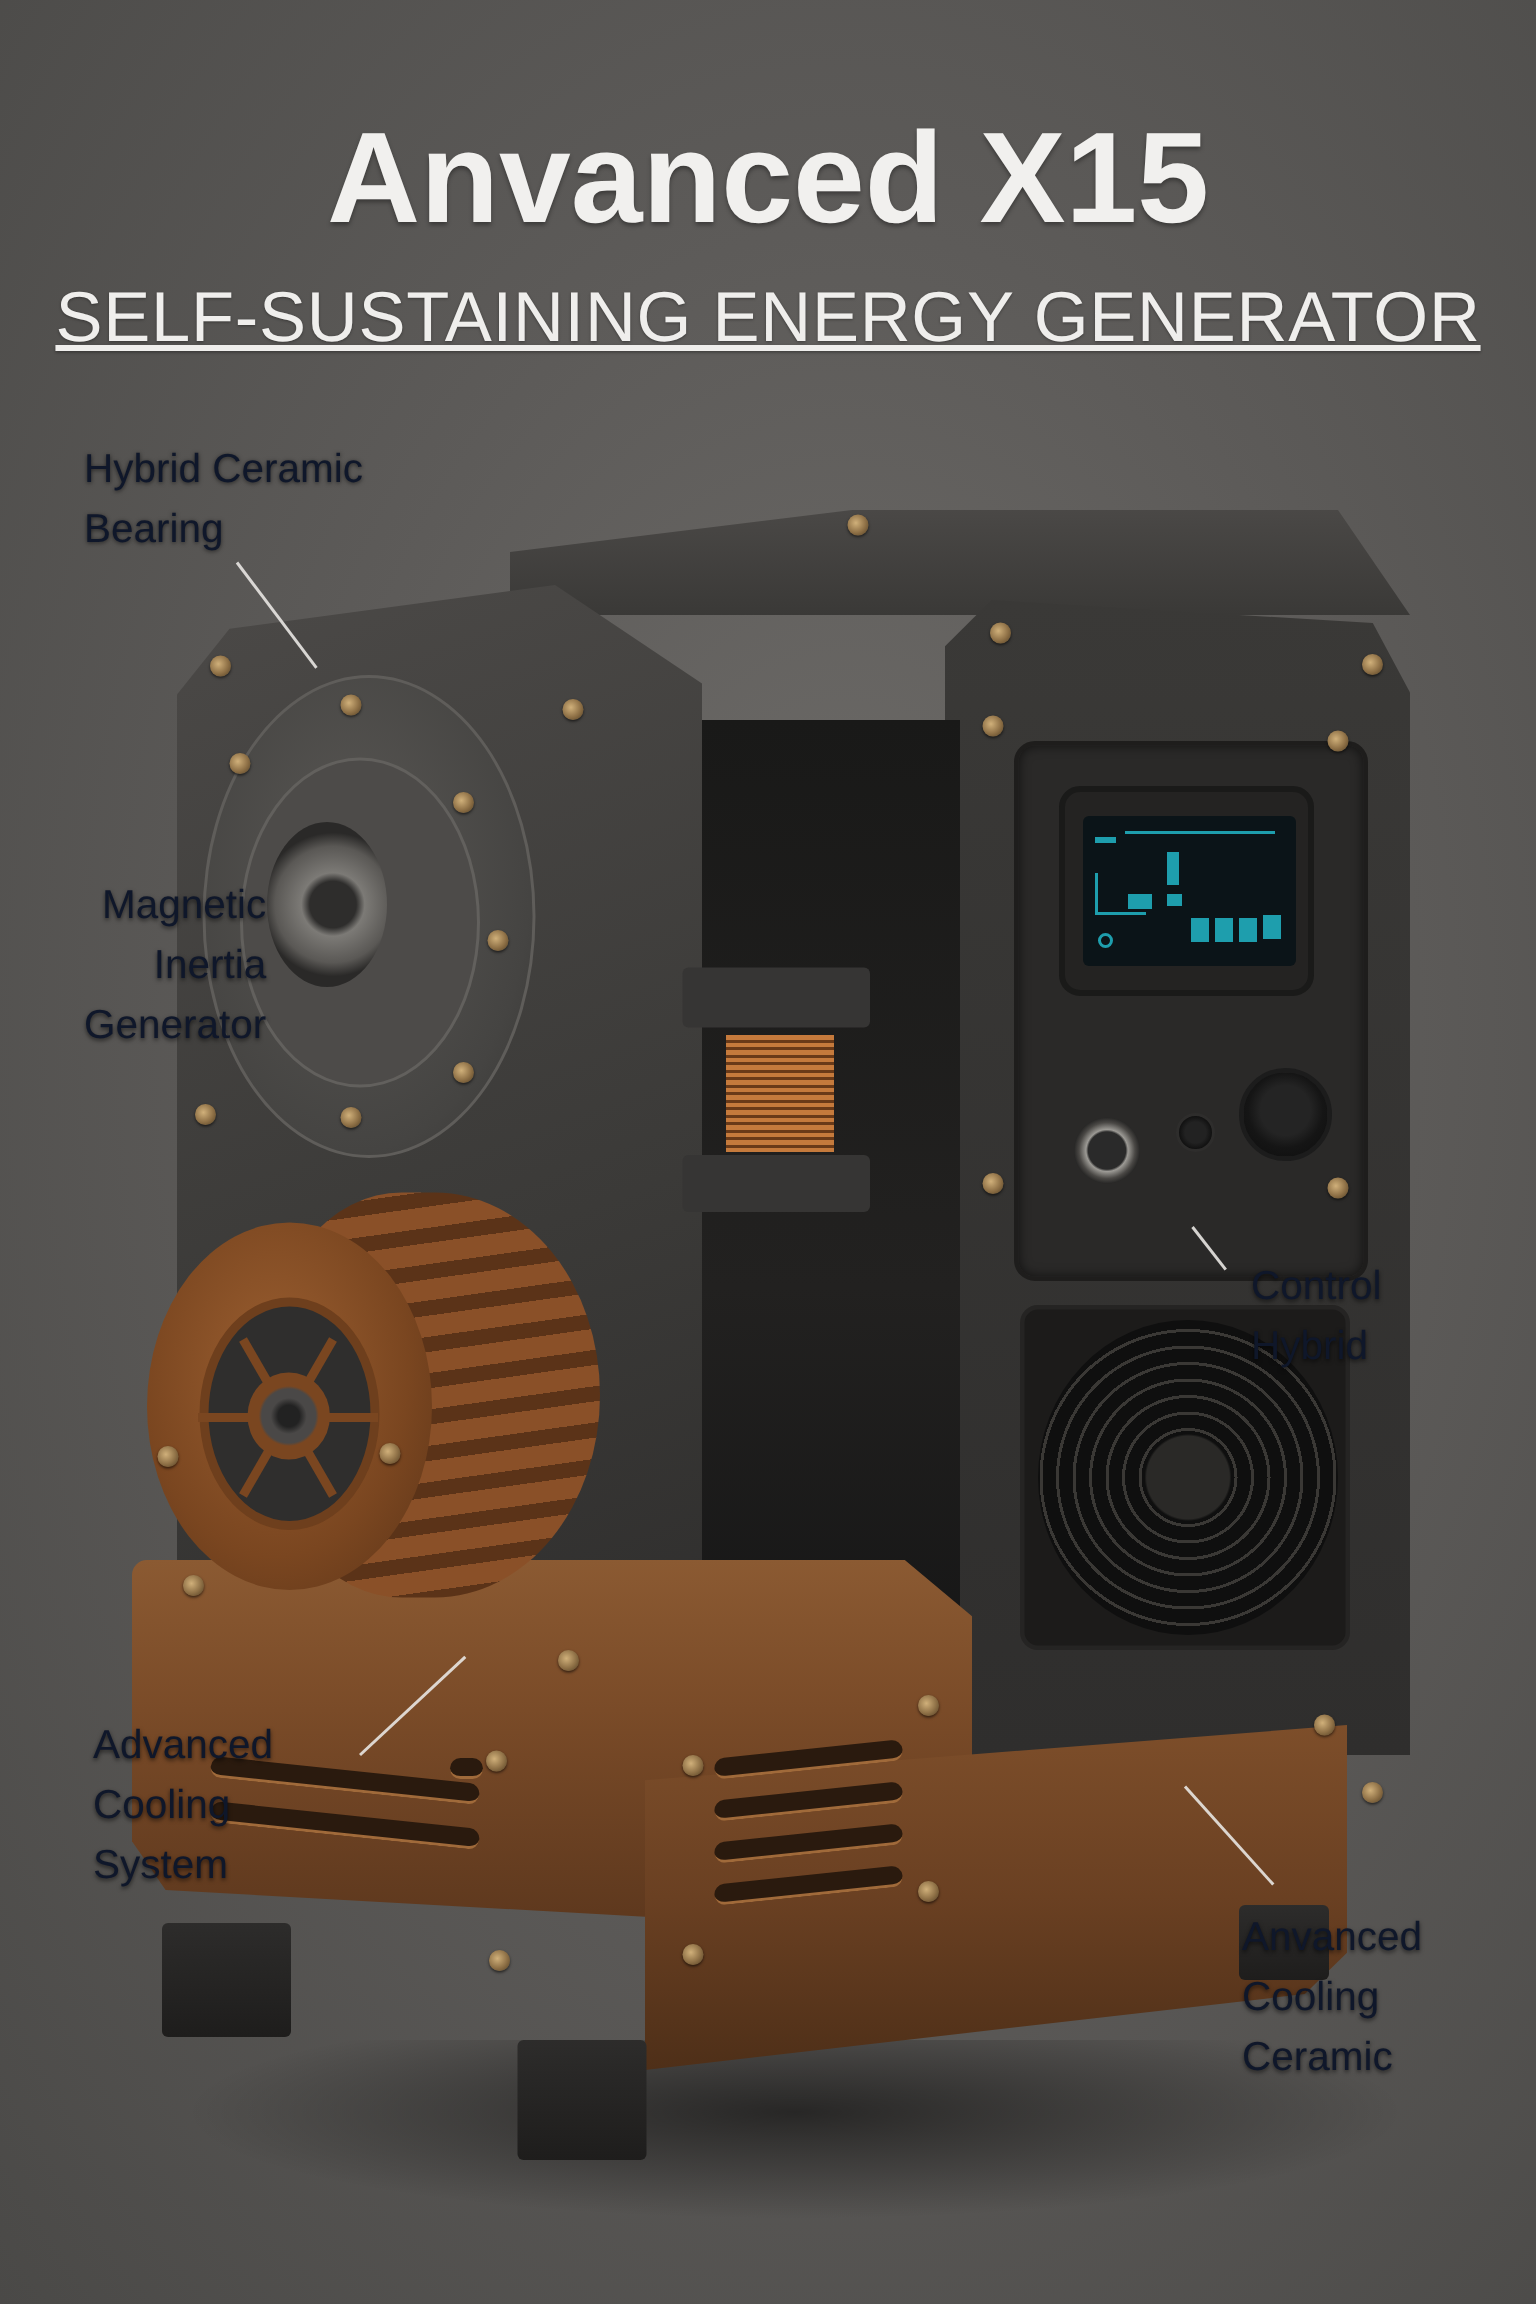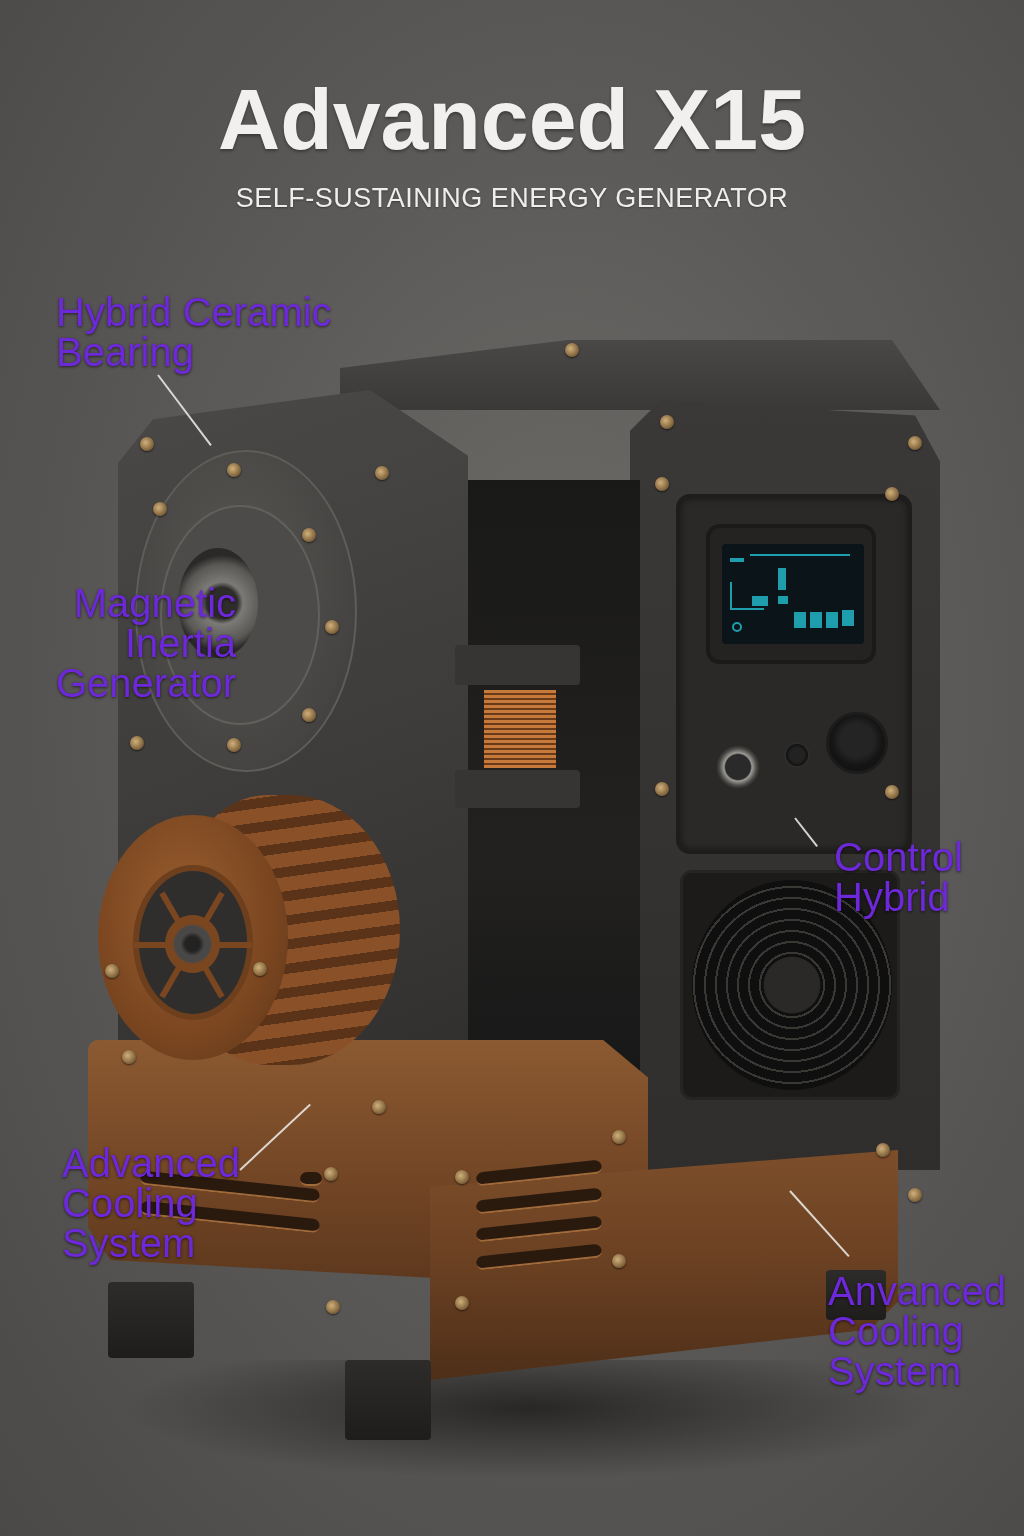--- a/index.html
+++ b/index.html
@@ -11,26 +11,27 @@
   }
   .title {
     position: absolute; left: 0; width: 1024px; top: 70px;
     text-align: center; color: #f1f0ee;
     font-size: 86px; font-weight: 700; letter-spacing: 0px;
     text-shadow: 0 2px 3px rgba(0,0,0,0.35);
   }
   .subtitle {
     position: absolute; left: 0; width: 1024px; top: 183px;
     text-align: center; color: #efeeec;
-    font-size: 27px; font-weight: 400; letter-spacing: 0.5px;
+    font-size: 47px; font-weight: 400; letter-spacing: 0.5px;
     text-shadow: 0 1px 2px rgba(0,0,0,0.35);
+    text-decoration: underline;
   }
   .label {
-    position: absolute; color: #6d28d9;
-    font-size: 40px; line-height: 40px; white-space: pre-line;
+    position: absolute; color: #0f172a;
+    font-size: 27px; line-height: 40px; white-space: pre-line;
     text-shadow: 0 1px 3px rgba(0,0,0,0.6);
     z-index: 20;
   }
   .leader { position: absolute; height: 2px; background: #e8e6e2; transform-origin: 0 50%; z-index: 19; opacity: 0.9; }
 
   
   .shadow-floor {
     position: absolute; left: 120px; top: 1360px; width: 820px; height: 120px;
     background: radial-gradient(ellipse at 50% 40%, rgba(0,0,0,0.55) 0%, rgba(0,0,0,0) 70%);
   }
@@ -154,21 +155,21 @@
   .bolt {
     position: absolute; width: 14px; height: 14px; border-radius: 50%;
     background: radial-gradient(circle at 40% 40%, #d0b07a 0%, #8e7046 55%, #4e3c22 100%);
     box-shadow: 0 1px 2px rgba(0,0,0,0.6); z-index: 5;
   }
 </style>
 </head>
 <body>
 
 <div>
-  <div class="title">Advanced X15</div>
+  <div class="title">Anvanced X15</div>
   <div class="subtitle">SELF-SUSTAINING ENERGY GENERATOR</div>
 
   <div>
     <div class="shadow-floor"></div>
     <div class="top-lid"></div>
     <div class="right-block"></div>
     <div class="mid-cavity"></div>
     <div class="left-block"></div>
 
     <div class="bearing-outer"></div>
@@ -267,14 +268,14 @@
   <div class="label" style="left:56px;top:583px;text-align:right;">Magnetic
 Inertia
 Generator</div>
   <div class="label" style="left:834px;top:837px;">Control
 Hybrid</div>
   <div class="label" style="left:62px;top:1143px;">Advanced
 Cooling
 System</div>
   <div class="label" style="left:828px;top:1271px;">Anvanced
 Cooling
-System</div>
+Ceramic</div>
 </div>
 
 </body></html>

